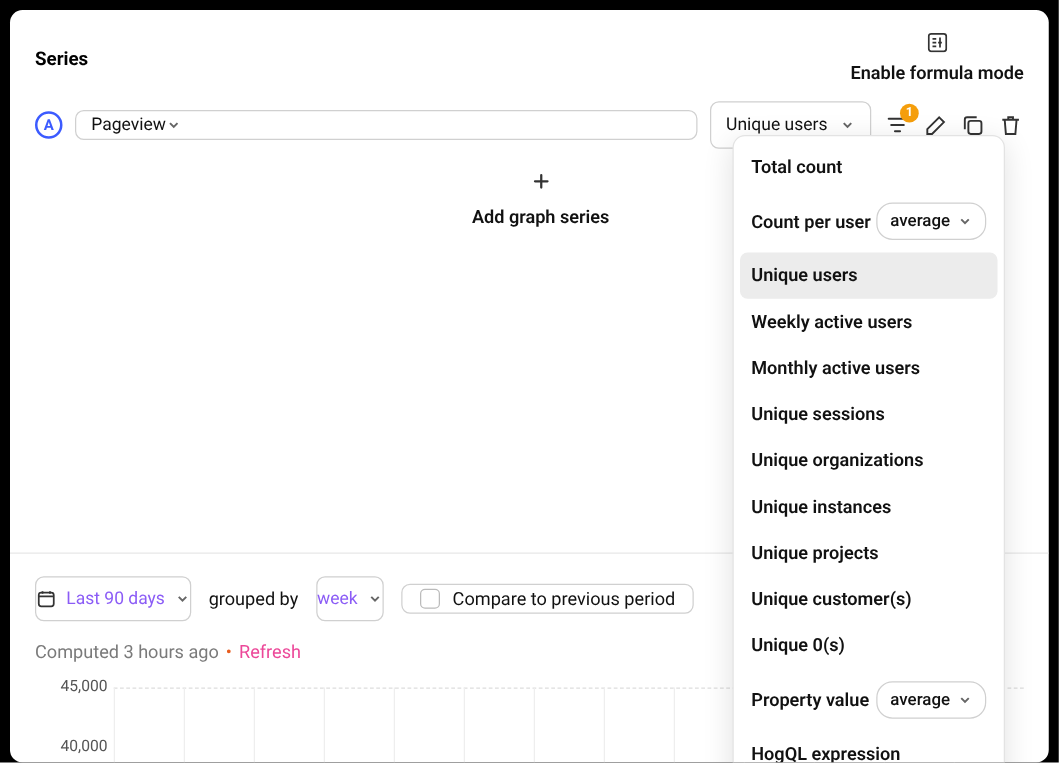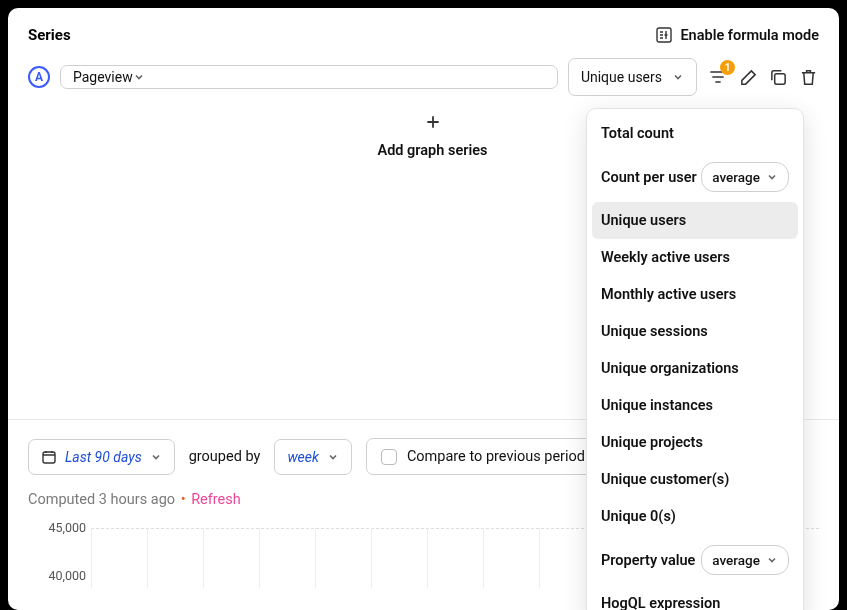--- a/index.html
+++ b/index.html
@@ -1,36 +1,36 @@
 <!DOCTYPE html>
 <html><head>
 <meta charset="utf-8">
 <style>
 * { box-sizing: border-box; margin: 0; padding: 0; }
 body { font-family: -apple-system, BlinkMacSystemFont, "Segoe UI", Roboto, sans-serif; background: #000; width: 847px; height: 610px; overflow: hidden; position: relative; }
 .frame { position: absolute; top: 8px; left: 8px; right: 8px; bottom: 0; background: #fff; border-radius: 10px; overflow: hidden; }
 .panel { padding: 18px 20px 0 20px; }
 .header-row { display: flex; justify-content: space-between; align-items: center; margin-bottom: 14px; }
 .series-title { font-size: 15px; font-weight: 700; color: #000000; }
-.formula-btn { display: flex; align-items: center; gap: 8px; font-size: 14.5px; font-weight: 600; color: #111; cursor: pointer; }
+.formula-btn { display: flex; align-items: center; gap: 8px; font-size: 14.5px; font-weight: 600; color: #111; cursor: pointer; flex-direction: column; }
 .formula-icon { width: 16px; height: 16px; }
 .series-row { display: flex; align-items: center; gap: 10px; margin-bottom: 18px; }
 .series-badge { width: 22px; height: 22px; border: 2px solid #3c5bff; border-radius: 50%; display: flex; align-items: center; justify-content: center; font-size: 12px; font-weight: 700; color: #3c5bff; flex-shrink: 0; }
 .event-select { flex: 1; height: 24px; border: 1px solid #d0d0d0; border-radius: 7px; display: flex; align-items: center; justify-content: flex-start; padding: 0 12px; font-size: 14px; color: #111; cursor: pointer; background: #fff; }
 .metric-select { height: 38px; border: 1px solid #d0d0d0; border-radius: 7px; display: flex; align-items: center; gap: 10px; padding: 0 12px; font-size: 14px; color: #111; cursor: pointer; background: #fff; white-space: nowrap; }
 .icon-row { display: flex; align-items: center; gap: 8px; }
 .icon-btn { width: 22px; height: 22px; display: flex; align-items: center; justify-content: center; cursor: pointer; color: #333; position: relative; }
 .badge-count { position: absolute; top: -6px; right: -6px; background: #f59e0b; color: #fff; font-size: 10px; font-weight: 700; border-radius: 50%; width: 15px; height: 15px; display: flex; align-items: center; justify-content: center; }
 .add-series { display: flex; align-items: center; gap: 12px; margin-left: 18px; font-size: 14.5px; font-weight: 600; color: #111; cursor: pointer; flex-direction: column; }
 .plus-icon { width: 16px; height: 16px; }
 .divider { border-top: 1px solid #e8e8e8; margin-top: 260px; }
 .controls-row { display: flex; align-items: center; gap: 14px; padding: 18px 20px 12px 20px; }
-.pill { height: 36px; border: 1px solid #d0d0d0; border-radius: 7px; display: flex; align-items: center; gap: 8px; padding: 0 12px; font-size: 14px; color: #1d4ed8; cursor: pointer; background: #fff; font-style: italic; }
+.pill { height: 36px; border: 1px solid #d0d0d0; border-radius: 7px; display: flex; align-items: center; gap: 8px; padding: 0 0; font-size: 14px; color: #8b5cf6; cursor: pointer; background: #fff; }
 .grouped-label { font-size: 14.5px; color: #111; }
-.checkbox-pill { height: 37px; border: 1px solid #d0d0d0; border-radius: 7px; display: flex; align-items: center; gap: 10px; padding: 0 14px; font-size: 14.5px; color: #111; cursor: pointer; background: #fff; }
+.checkbox-pill { height: 24px; border: 1px solid #d0d0d0; border-radius: 7px; display: flex; align-items: center; gap: 10px; padding: 0 14px; font-size: 14.5px; color: #111; cursor: pointer; background: #fff; }
 .checkbox { width: 16px; height: 16px; border: 1.5px solid #bbb; border-radius: 4px; }
 .computed-row { padding: 4px 20px 12px 20px; font-size: 14.5px; color: #7a7a7a; }
 .refresh-link { color: #ec4899; cursor: pointer; }
 .dot { color: #e85d1f; margin: 0 2px; }
 .chart-area { padding: 0 20px; position: relative; }
 .y-label { font-size: 12.5px; color: #555; position: absolute; right: calc(100% - 78px); }
 .y-45 { top: 0; }
 .y-40 { top: 48px; }
 .gridline { position: absolute; left: 83px; right: 20px; border-top: 1px dashed #ddd; }
 .g-45 { top: 8px; }

